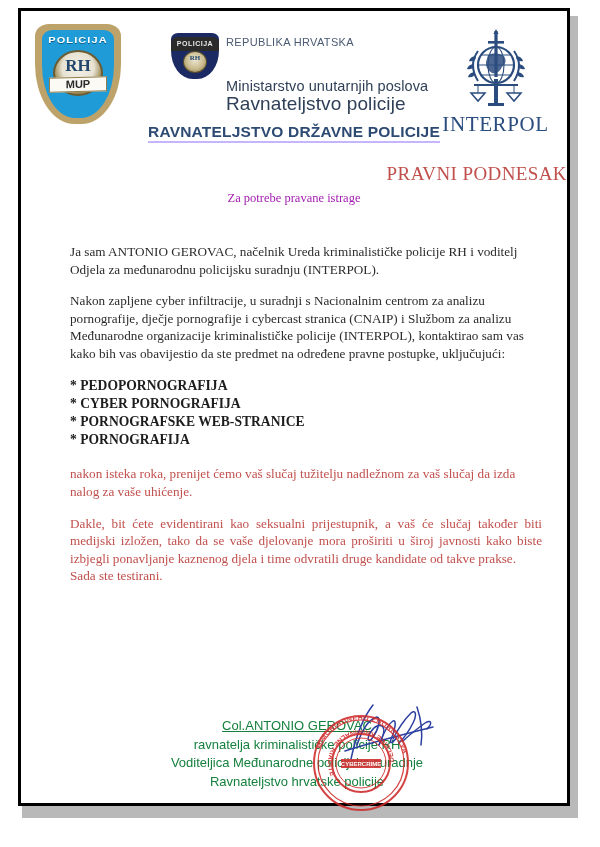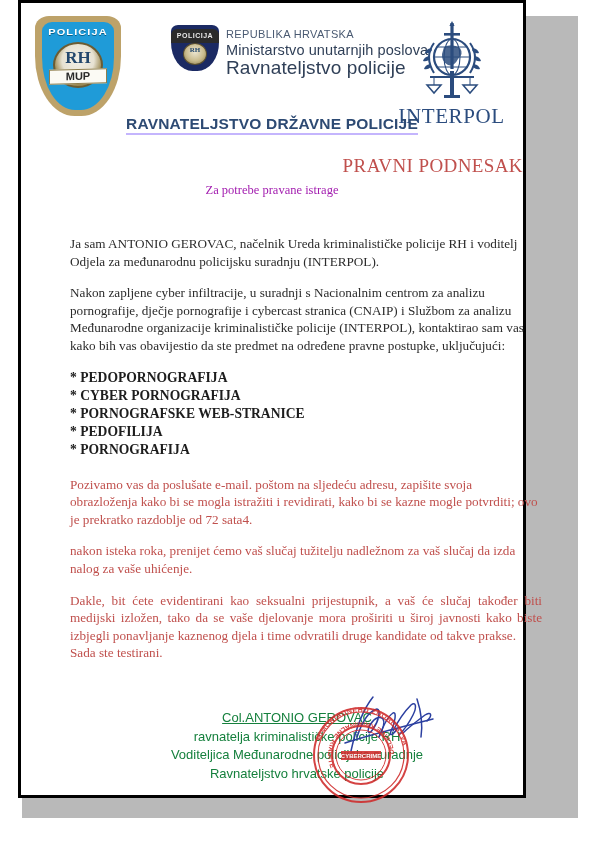--- a/index.html
+++ b/index.html
@@ -23,22 +23,22 @@
     background: #ffffff;
   }
   .page-shadow {
     position: absolute;
     left: 22px; top: 16px;
     width: 556px; height: 802px;
     background: #b9b9b9;
   }
   .page-frame {
     position: absolute;
-    left: 18px; top: 0;
-    width: 508px;
+    left: 18px; top: 8px;
+    width: 552px;
     height: 798px;
     background: #ffffff;
     border: 3px solid #000000;
     box-sizing: border-box;
   }
 
   
   .header-band {
     position: absolute;
     left: 0; top: 0;
@@ -184,20 +184,21 @@
     font-size: 11px;
     letter-spacing: 0.35px;
     line-height: 14px;
     color: #4a5a72;
   }
   .ministry-line2 {
     font-size: 14.5px;
     line-height: 18px;
     letter-spacing: 0.1px;
     color: #2f3f57;
+    margin-top: 28px;
   }
   .ministry-line3 {
     font-size: 19px;
     line-height: 18px;
     letter-spacing: 0.1px;
     color: #2f3f57;
   }
 
   
   .interpol-logo {
@@ -410,25 +411,23 @@
     <div class="body-wrap">
 
       <p class="para">Ja sam ANTONIO GEROVAC, načelnik Ureda kriminalističke policije RH i voditelj Odjela za međunarodnu policijsku suradnju (INTERPOL).</p>
 
       <p class="para">Nakon zapljene cyber infiltracije, u suradnji s Nacionalnim centrom za analizu pornografije, dječje pornografije i cybercast stranica (CNAIP) i Službom za analizu Međunarodne organizacije kriminalističke policije (INTERPOL), kontaktirao sam vas kako bih vas obavijestio da ste predmet na određene pravne postupke, uključujući:</p>
 
       <ul class="offense-list">
         <li>* PEDOPORNOGRAFIJA</li>
         <li>* CYBER PORNOGRAFIJA</li>
         <li>* PORNOGRAFSKE WEB-STRANICE</li>
-        <li>* PEDOFILIJA</li>
         <li>* PORNOGRAFIJA</li>
       </ul>
 
-      <p class="para-red">Pozivamo vas da poslušate e-mail. poštom na sljedeću adresu, zapišite svoja obrazloženja kako bi se mogla istražiti i revidirati, kako bi se kazne mogle potvrditi; ovo je prekratko razdoblje od 72 sata4.</p>
       <p class="para-red">nakon isteka roka, prenijet ćemo vaš slučaj tužitelju nadležnom za vaš slučaj da izda nalog za vaše uhićenje.</p>
       <p class="para-red justify nomargin">Dakle, bit ćete evidentirani kao seksualni prijestupnik, a vaš će slučaj također biti medijski izložen, tako da se vaše djelovanje mora proširiti u široj javnosti kako biste izbjegli ponavljanje kaznenog djela i time odvratili druge kandidate od takve prakse.</p>
       <p class="para-red">Sada ste testirani.</p>
     </div>
 
     <div class="signature-block">
       <div>
         <span class="sig-name">Col.ANTONIO GEROVAC</span>
       </div>
       <div>ravnatelja kriminalističke policije RH</div>

